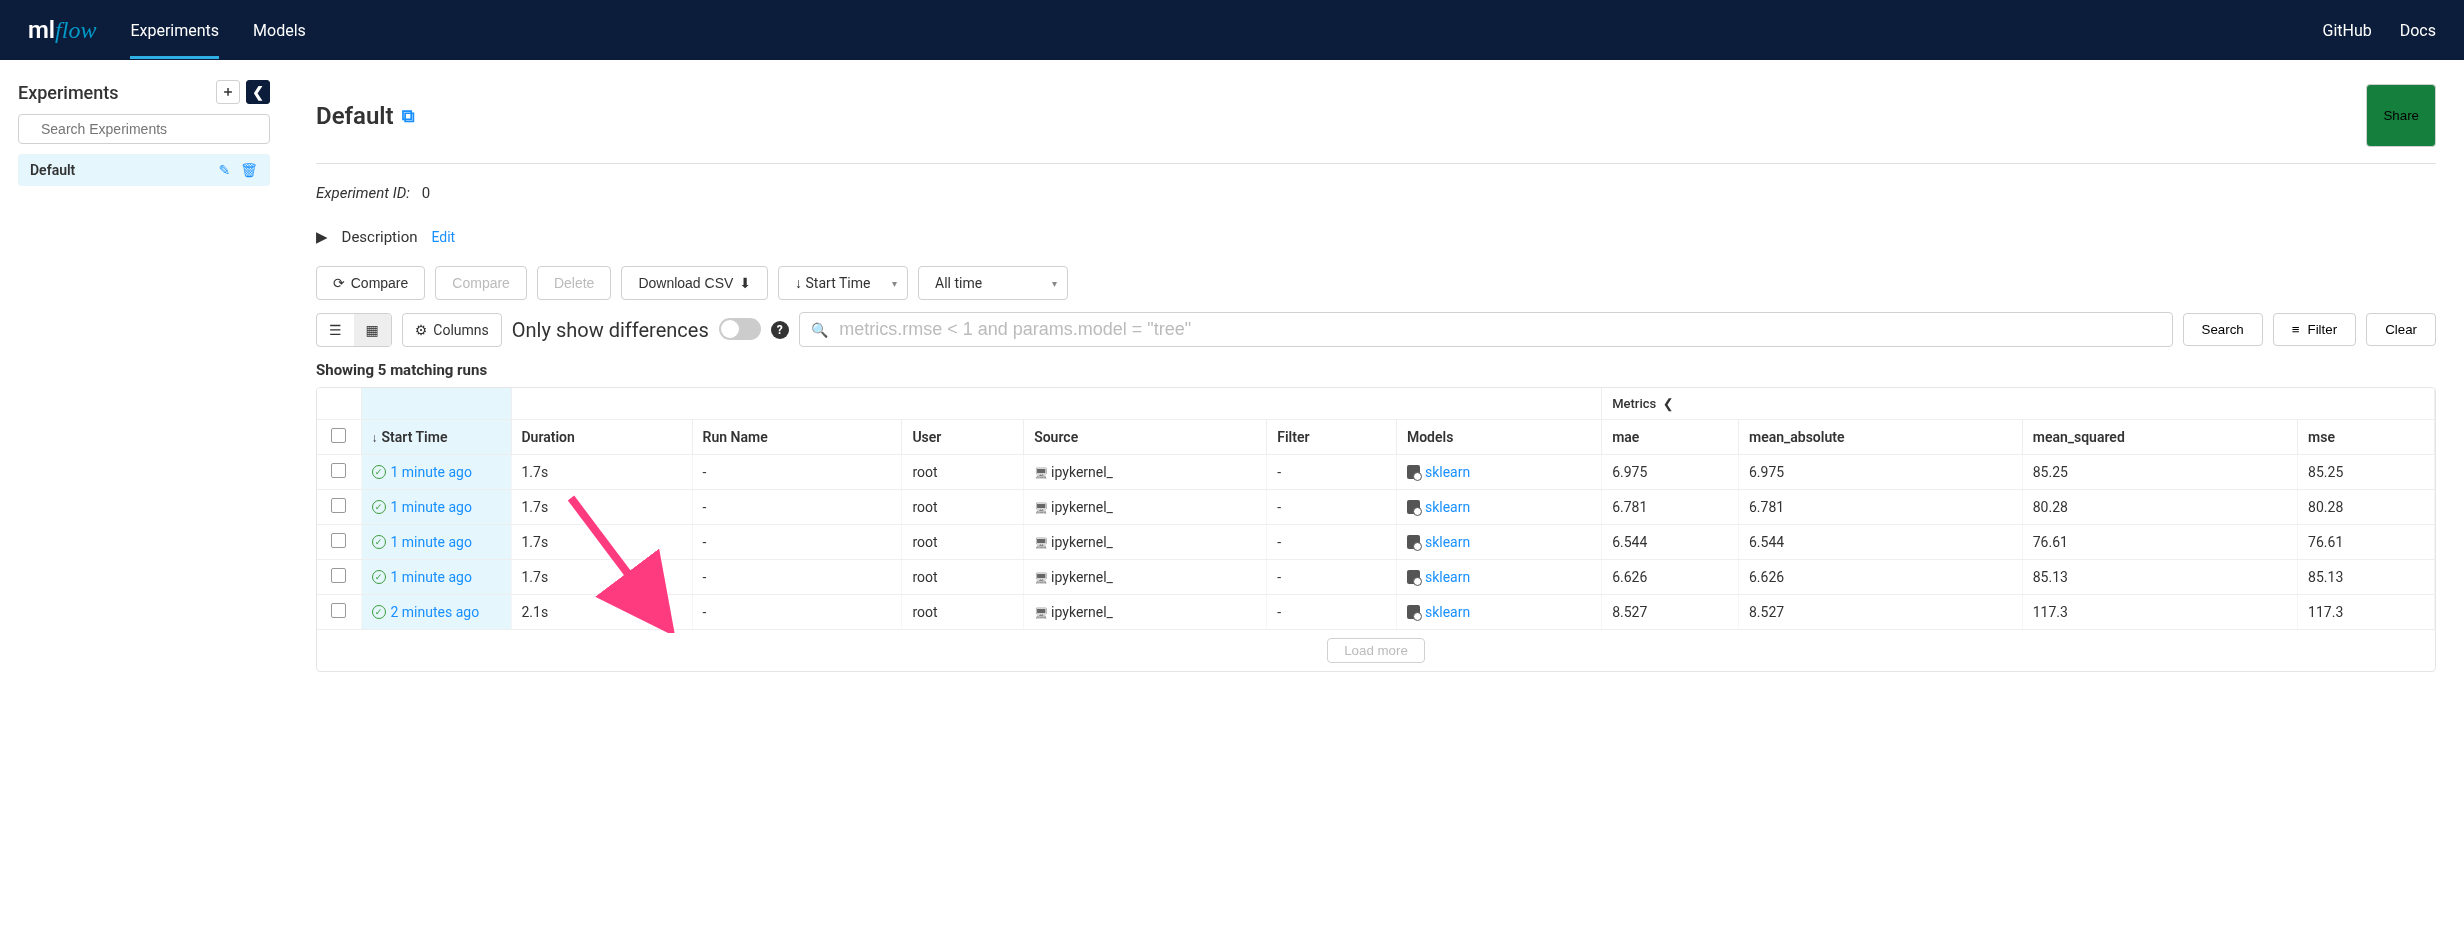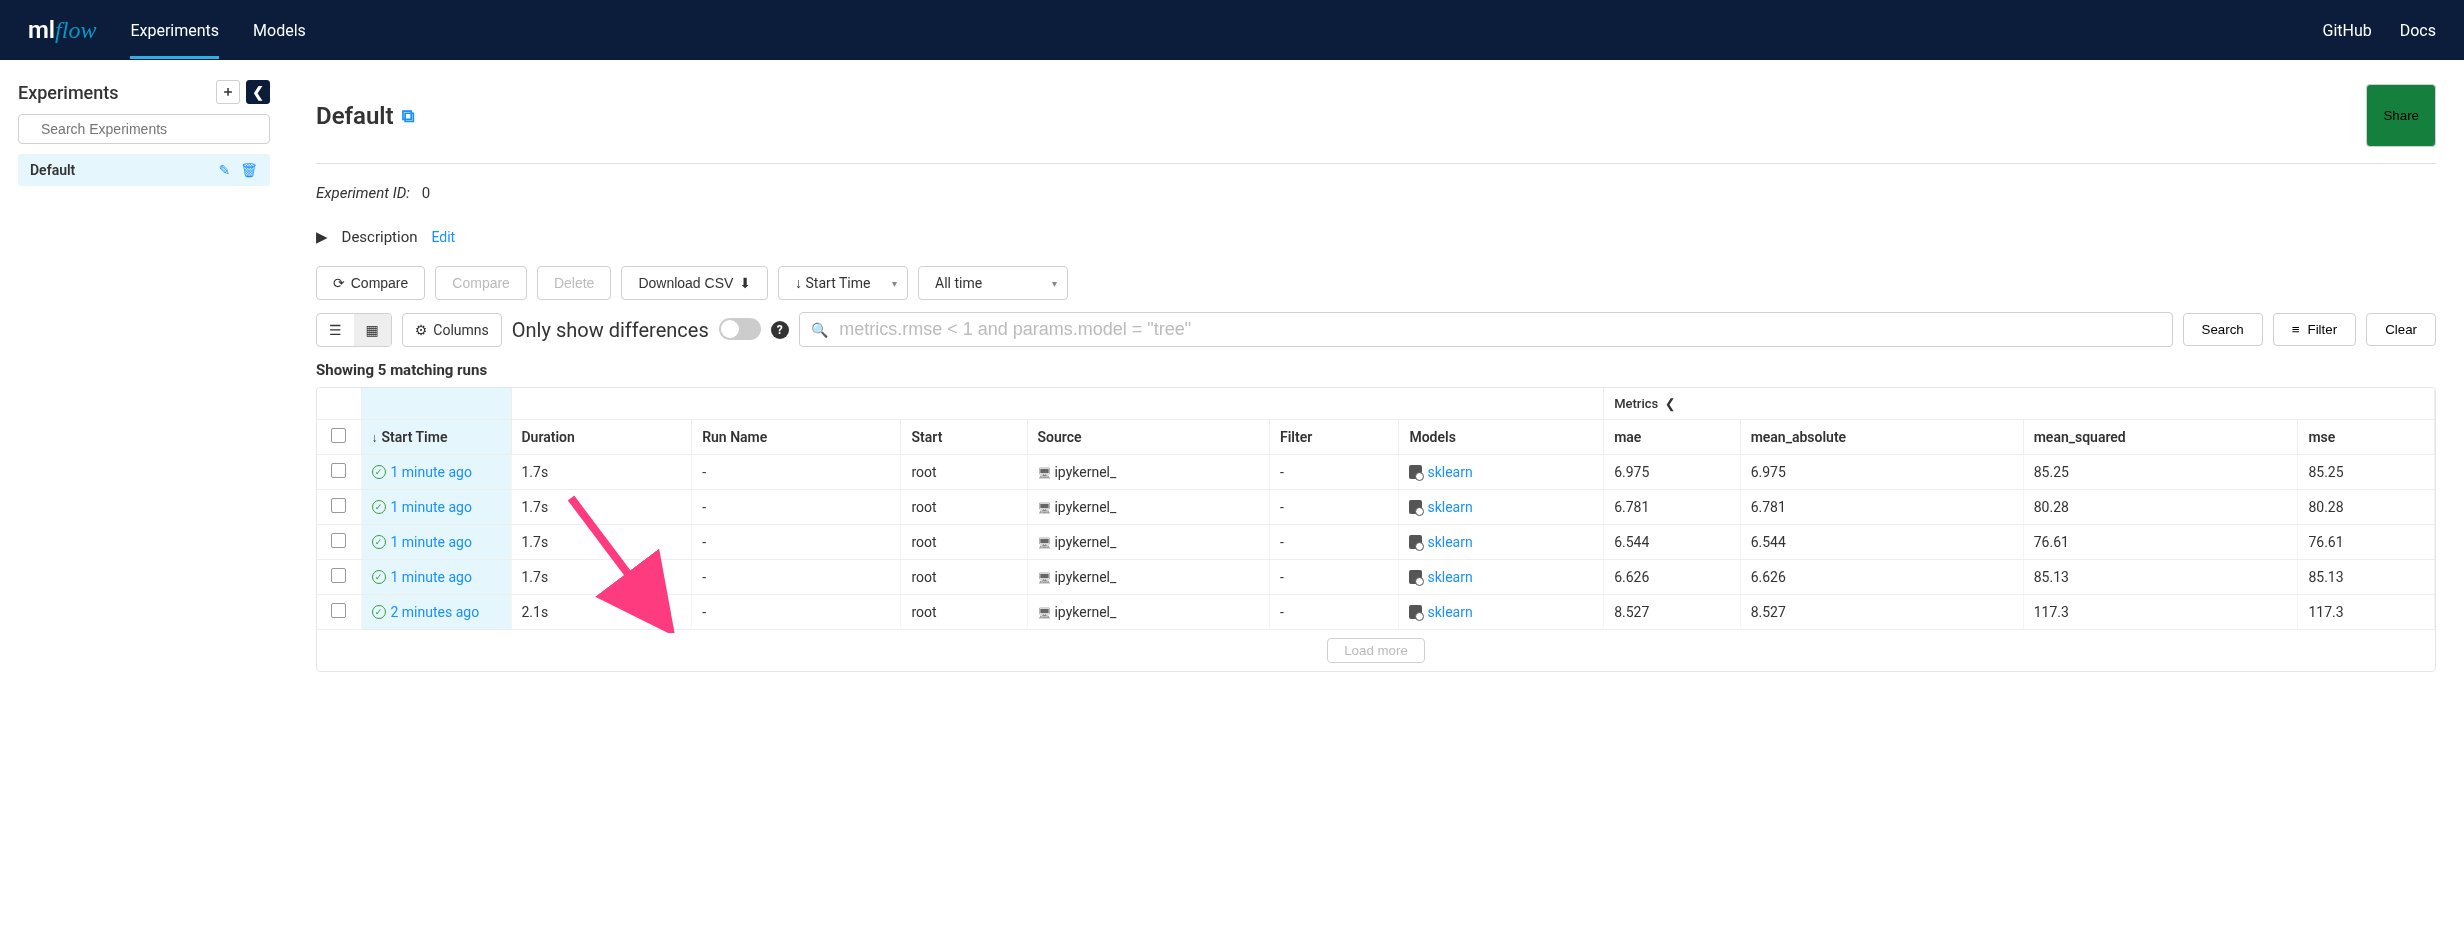--- a/index.html
+++ b/index.html
@@ -208,21 +208,21 @@
             <th class="col-checkbox"></th>
             <th class="col-start"></th>
             <th colspan="6"></th>
             <th colspan="4" class="group-header"><span>Metrics</span> &nbsp;❮</th>
           </tr>
           <tr>
             <th class="col-checkbox"><span class="checkbox"></span></th>
             <th class="col-start"><span class="sort-arrow">↓</span><span>Start Time</span></th>
             <th>Duration</th>
             <th>Run Name</th>
-            <th>Start</th>
+            <th>User</th>
             <th>Source</th>
             <th>Filter</th>
             <th>Models</th>
             <th>mae</th>
             <th>mean_absolute</th>
             <th>mean_squared</th>
             <th>mse</th>
           </tr>
         </thead>
         <tbody id="runs-body">

